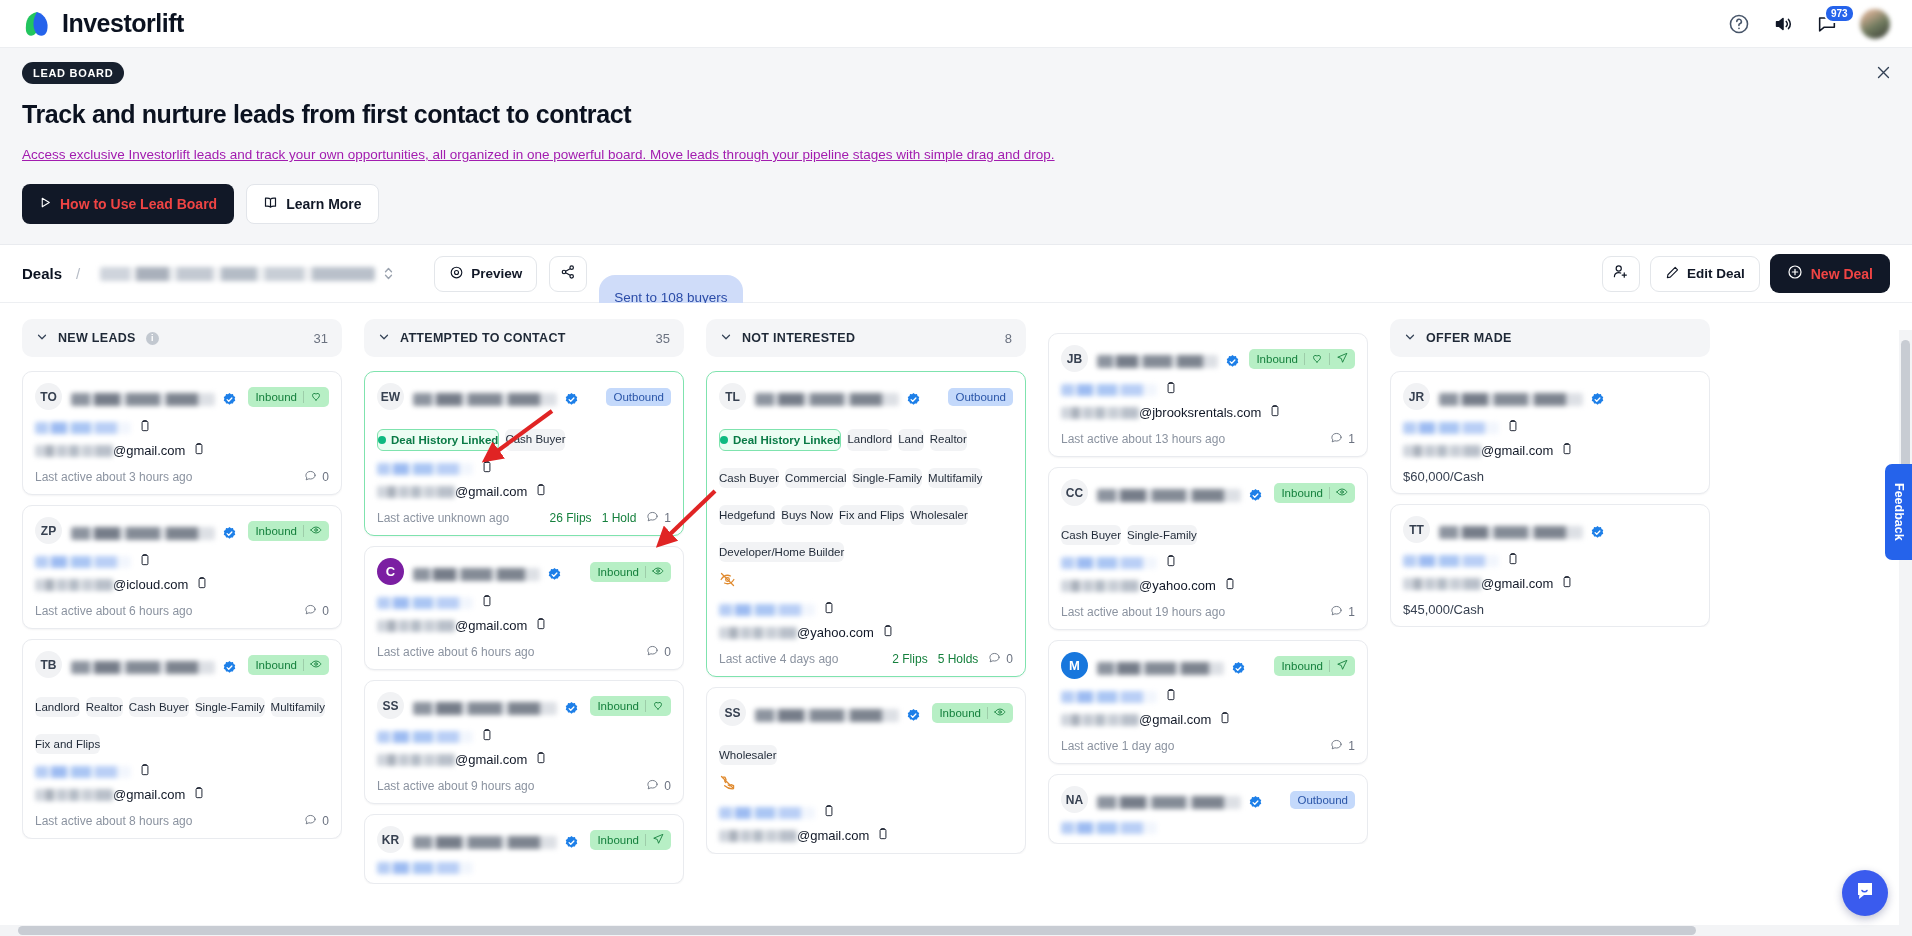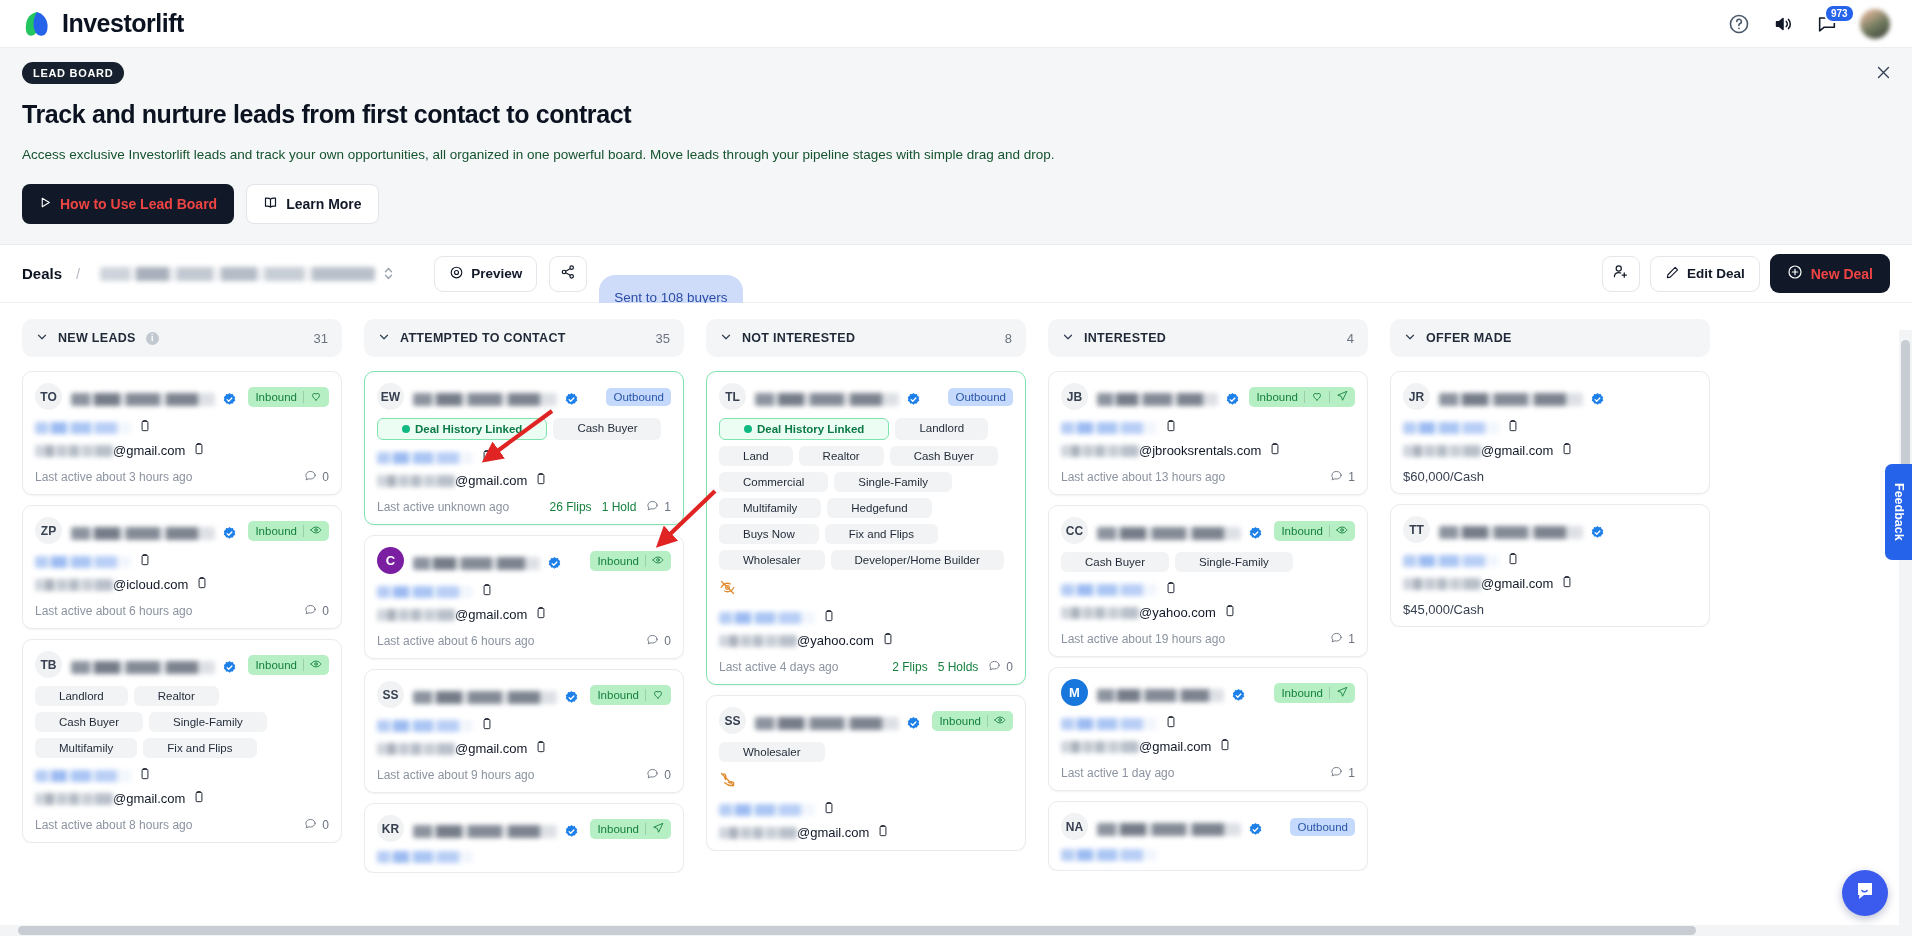--- a/index.html
+++ b/index.html
@@ -51,21 +51,21 @@
     display: inline-block;
     background: #17202e; color: #fff;
     font-size: 11px; font-weight: 700; letter-spacing: 0.7px;
     border-radius: 14px; padding: 5px 11px;
   }
   .promo h1 {
     font-size: 25px; font-weight: 700; letter-spacing: -0.4px;
     margin-top: 16px; color: #0b1220;
   }
   .promo p {
-    font-size: 13.5px; color: #14532d; margin-top: 18px;
+    font-size: 13.5px; color: #a21caf; margin-top: 18px; text-decoration: underline;
   }
   .promo-actions { display: flex; gap: 12px; margin-top: 22px; }
   .btn {
     display: inline-flex; align-items: center; gap: 8px;
     font-size: 14px; font-weight: 700;
     border-radius: 8px; padding: 10px 16px; cursor: pointer;
     border: 1px solid transparent; white-space: nowrap;
   }
   .btn-dark { background: #111827; color: #ef4444; }
   .btn-white { background: #fff; color: #111827; border-color: #e2e5ea; }
@@ -164,21 +164,21 @@
     display: inline-flex; align-items: center; gap: 6px;
     white-space: nowrap; margin-left: auto;
   }
   .badge-inbound { background: #b7efc5; color: #15803d; }
   .badge-outbound { background: #c4d9fb; color: #2a55a8; }
   .badge-div { width:1px; height:12px; background: rgba(0,0,0,0.14); }
 
   .tags { display: flex; flex-wrap: wrap; gap: 6px; margin-top: 8px; }
   .tag {
     background: #f2f3f5; color: #1f2937;
-    font-size: 11.5px; border-radius: 6px; padding: 4px 24px; white-space: nowrap;
+    font-size: 11.5px; border-radius: 6px; padding: 4px 0; white-space: nowrap; margin-top: 11px;
   }
   .tag-green {
     background: #ecfdf3; color: #0a7a46; border: 1px solid #7fe3ae;
     display: inline-flex; align-items: center; gap: 5px; font-weight: 600;
   }
   .dot-green { width: 8px; height: 8px; border-radius: 50%; background: #10b981; }
 
   .contact-row { display:flex; align-items:center; gap: 7px; margin-top: 9px; }
   .email-row { display:flex; align-items:center; gap: 7px; margin-top: 5px; font-size: 13px; color: #111827; }
   .copy-ic { cursor: pointer; flex: 0 0 auto; }
@@ -839,29 +839,20 @@
            </span>
            <span class="copy-ic"><svg width="14" height="14" viewBox="0 0 24 24" fill="none" stroke="#111827" stroke-width="1.6" stroke-linecap="round" stroke-linejoin="round">
                 <rect x="7" y="4" width="10" height="16" rx="1.8"></rect>
                 <path d="M9.6 4V2.8h4.8V4"></path>
               </svg></span>
          </div>
         </div>
       </div>
     </div>
     <div class="column">
-      <div class="col-head">
-        <span class="col-chev">
-       <svg width="12" height="12" viewBox="0 0 24 24" fill="none" stroke="#334155" stroke-width="2.4" stroke-linecap="round" stroke-linejoin="round">
-            <path d="M5 8.5l7 7 7-7"></path>
-          </svg>
-     </span>
-     <span class="col-title">INTERESTED</span>
-        <span class="col-count">4</span>
-      </div>
       <div class="col-body">
         <div class="card">
           <div class="card-top">
          <span class="ini">JB</span>
          <span class="name-line">
            <span class="blur-band dark" style="width:144px;height:13px;vertical-align:middle;"></span>
            <span class="verified"><svg width="15" height="15" viewBox="0 0 24 24">
                   <path d="M12 1.6l2.4 2 3.1-.3 1 3 2.7 1.6-1 3 1 3-2.7 1.6-1 3-3.1-.3-2.4 2-2.4-2-3.1.3-1-3-2.7-1.6 1-3-1-3L5.5 6.3l1-3 3.1.3z" fill="#1d7fe8"></path>
                   <path d="M8.2 12.2l2.6 2.6 5-5.2" stroke="#fff" stroke-width="2.1" fill="none" stroke-linecap="round" stroke-linejoin="round"></path>
                 </svg></span>

